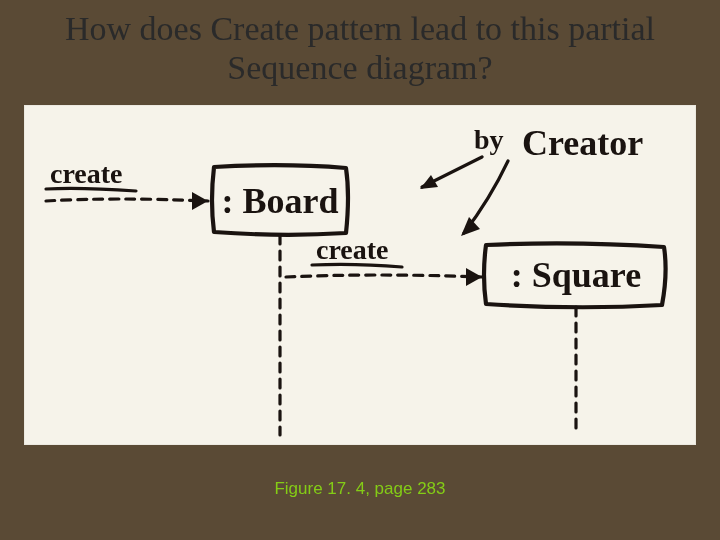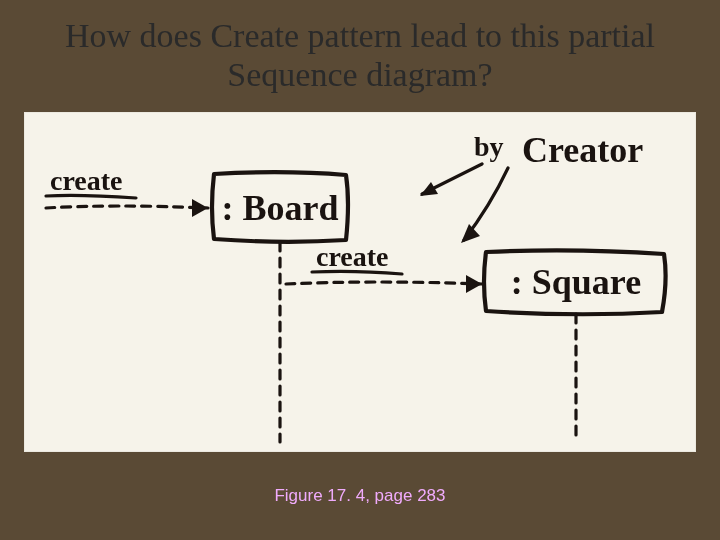--- a/index.html
+++ b/index.html
@@ -11,39 +11,39 @@
   }
   body {
     background: #5a4a35;
     font-family: Georgia, 'Times New Roman', serif;
   }
   .slide-title {
     text-align: center;
     color: #2a2a2a;
     font-size: 34px;
     line-height: 1.15;
-    padding: 16px 40px 10px 40px;
+    padding: 9px 40px 10px 40px;
     font-weight: 400;
   }
   .figure-area {
     position: relative;
     background: #f6f3ea;
     margin: 8px 24px 0 24px;
     height: 340px;
     box-shadow: inset 0 0 0 1px rgba(0,0,0,0.04);
   }
   .figure-area svg {
     position: absolute;
     inset: 0;
     width: 100%;
     height: 100%;
   }
   .caption {
     text-align: center;
-    color: #f0abfc;
+    color: #84cc16;
     font-family: Verdana, Arial, sans-serif;
     font-size: 17px;
     margin-top: 34px;
   }
   
   .hw {
     font-family: 'Comic Sans MS', 'Segoe Script', cursive;
     font-weight: 700;
     fill: #1a1310;
   }

